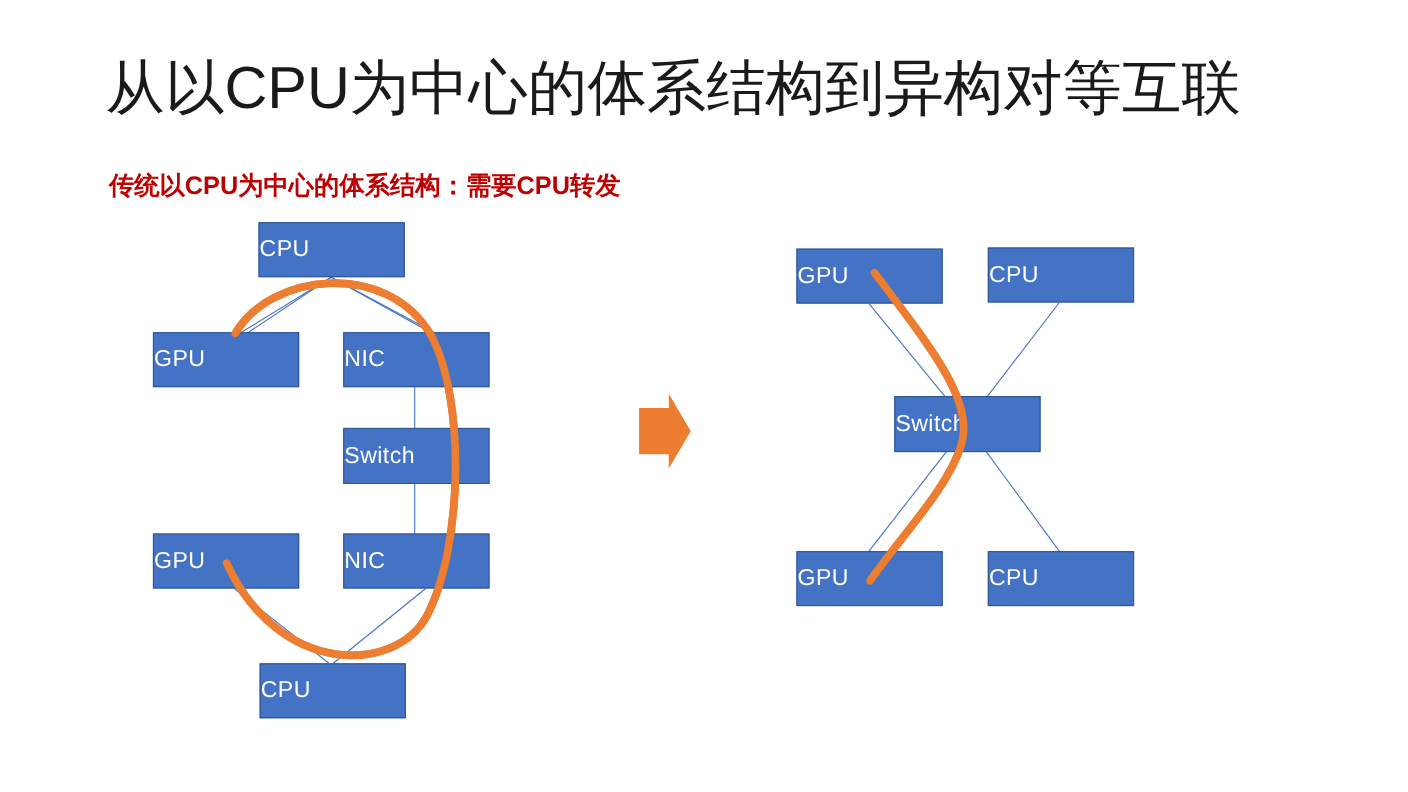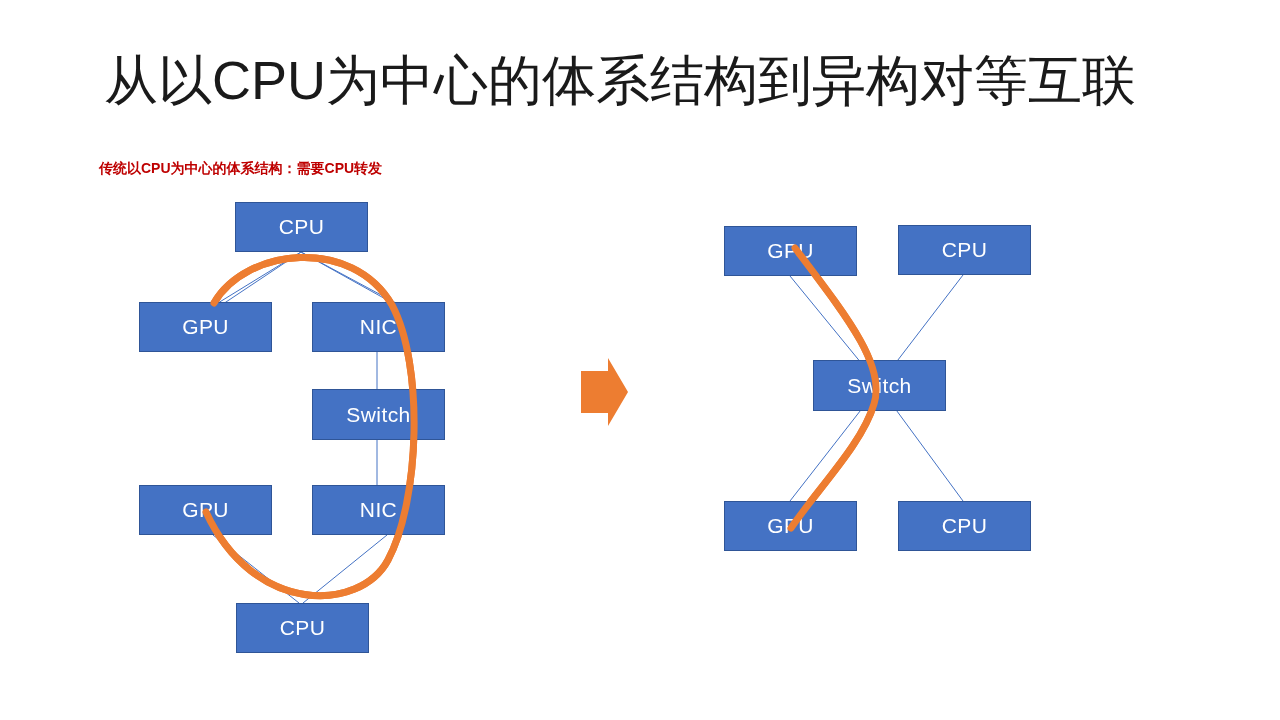--- a/index.html
+++ b/index.html
@@ -17,52 +17,51 @@
   #slide {
     position: absolute;
     left: 0;
     top: 0;
     width: 1280px;
     height: 720px;
     background: #ffffff;
   }
   #slide-title {
     position: absolute;
-    left: 104px;
+    left: 96px;
     top: 44px;
     width: 1090px;
     height: 72px;
     font-size: 54px;
     line-height: 72px;
     color: #1a1a1a;
     font-weight: 400;
     letter-spacing: 0px;
     white-space: nowrap;
   }
   .panel-caption {
     position: absolute;
-    font-size: 14px;
+    font-size: 23px;
     font-weight: bold;
     color: #BE0000;
     white-space: nowrap;
     line-height: 24px;
   }
   #caption-left { left: 99px; top: 156px; }
   #caption-right { left: 716px; top: 156px; }
 
   .node-box {
     position: absolute;
     background: #4472C4;
     border: 1px solid #2F5597;
     box-sizing: border-box;
     color: #ffffff;
     font-size: 21px;
     display: flex;
     align-items: center;
-    justify-content: center;
     font-weight: 400;
     letter-spacing: 0.4px;
   }
 
   
   #l-cpu-top    { left: 235px; top: 202px; width: 133px; height: 50px; }
   #l-gpu-1      { left: 139px; top: 302px; width: 133px; height: 50px; }
   #l-nic-1      { left: 312px; top: 302px; width: 133px; height: 50px; }
   #l-switch     { left: 312px; top: 389px; width: 133px; height: 51px; }
   #l-gpu-2      { left: 139px; top: 485px; width: 133px; height: 50px; }

